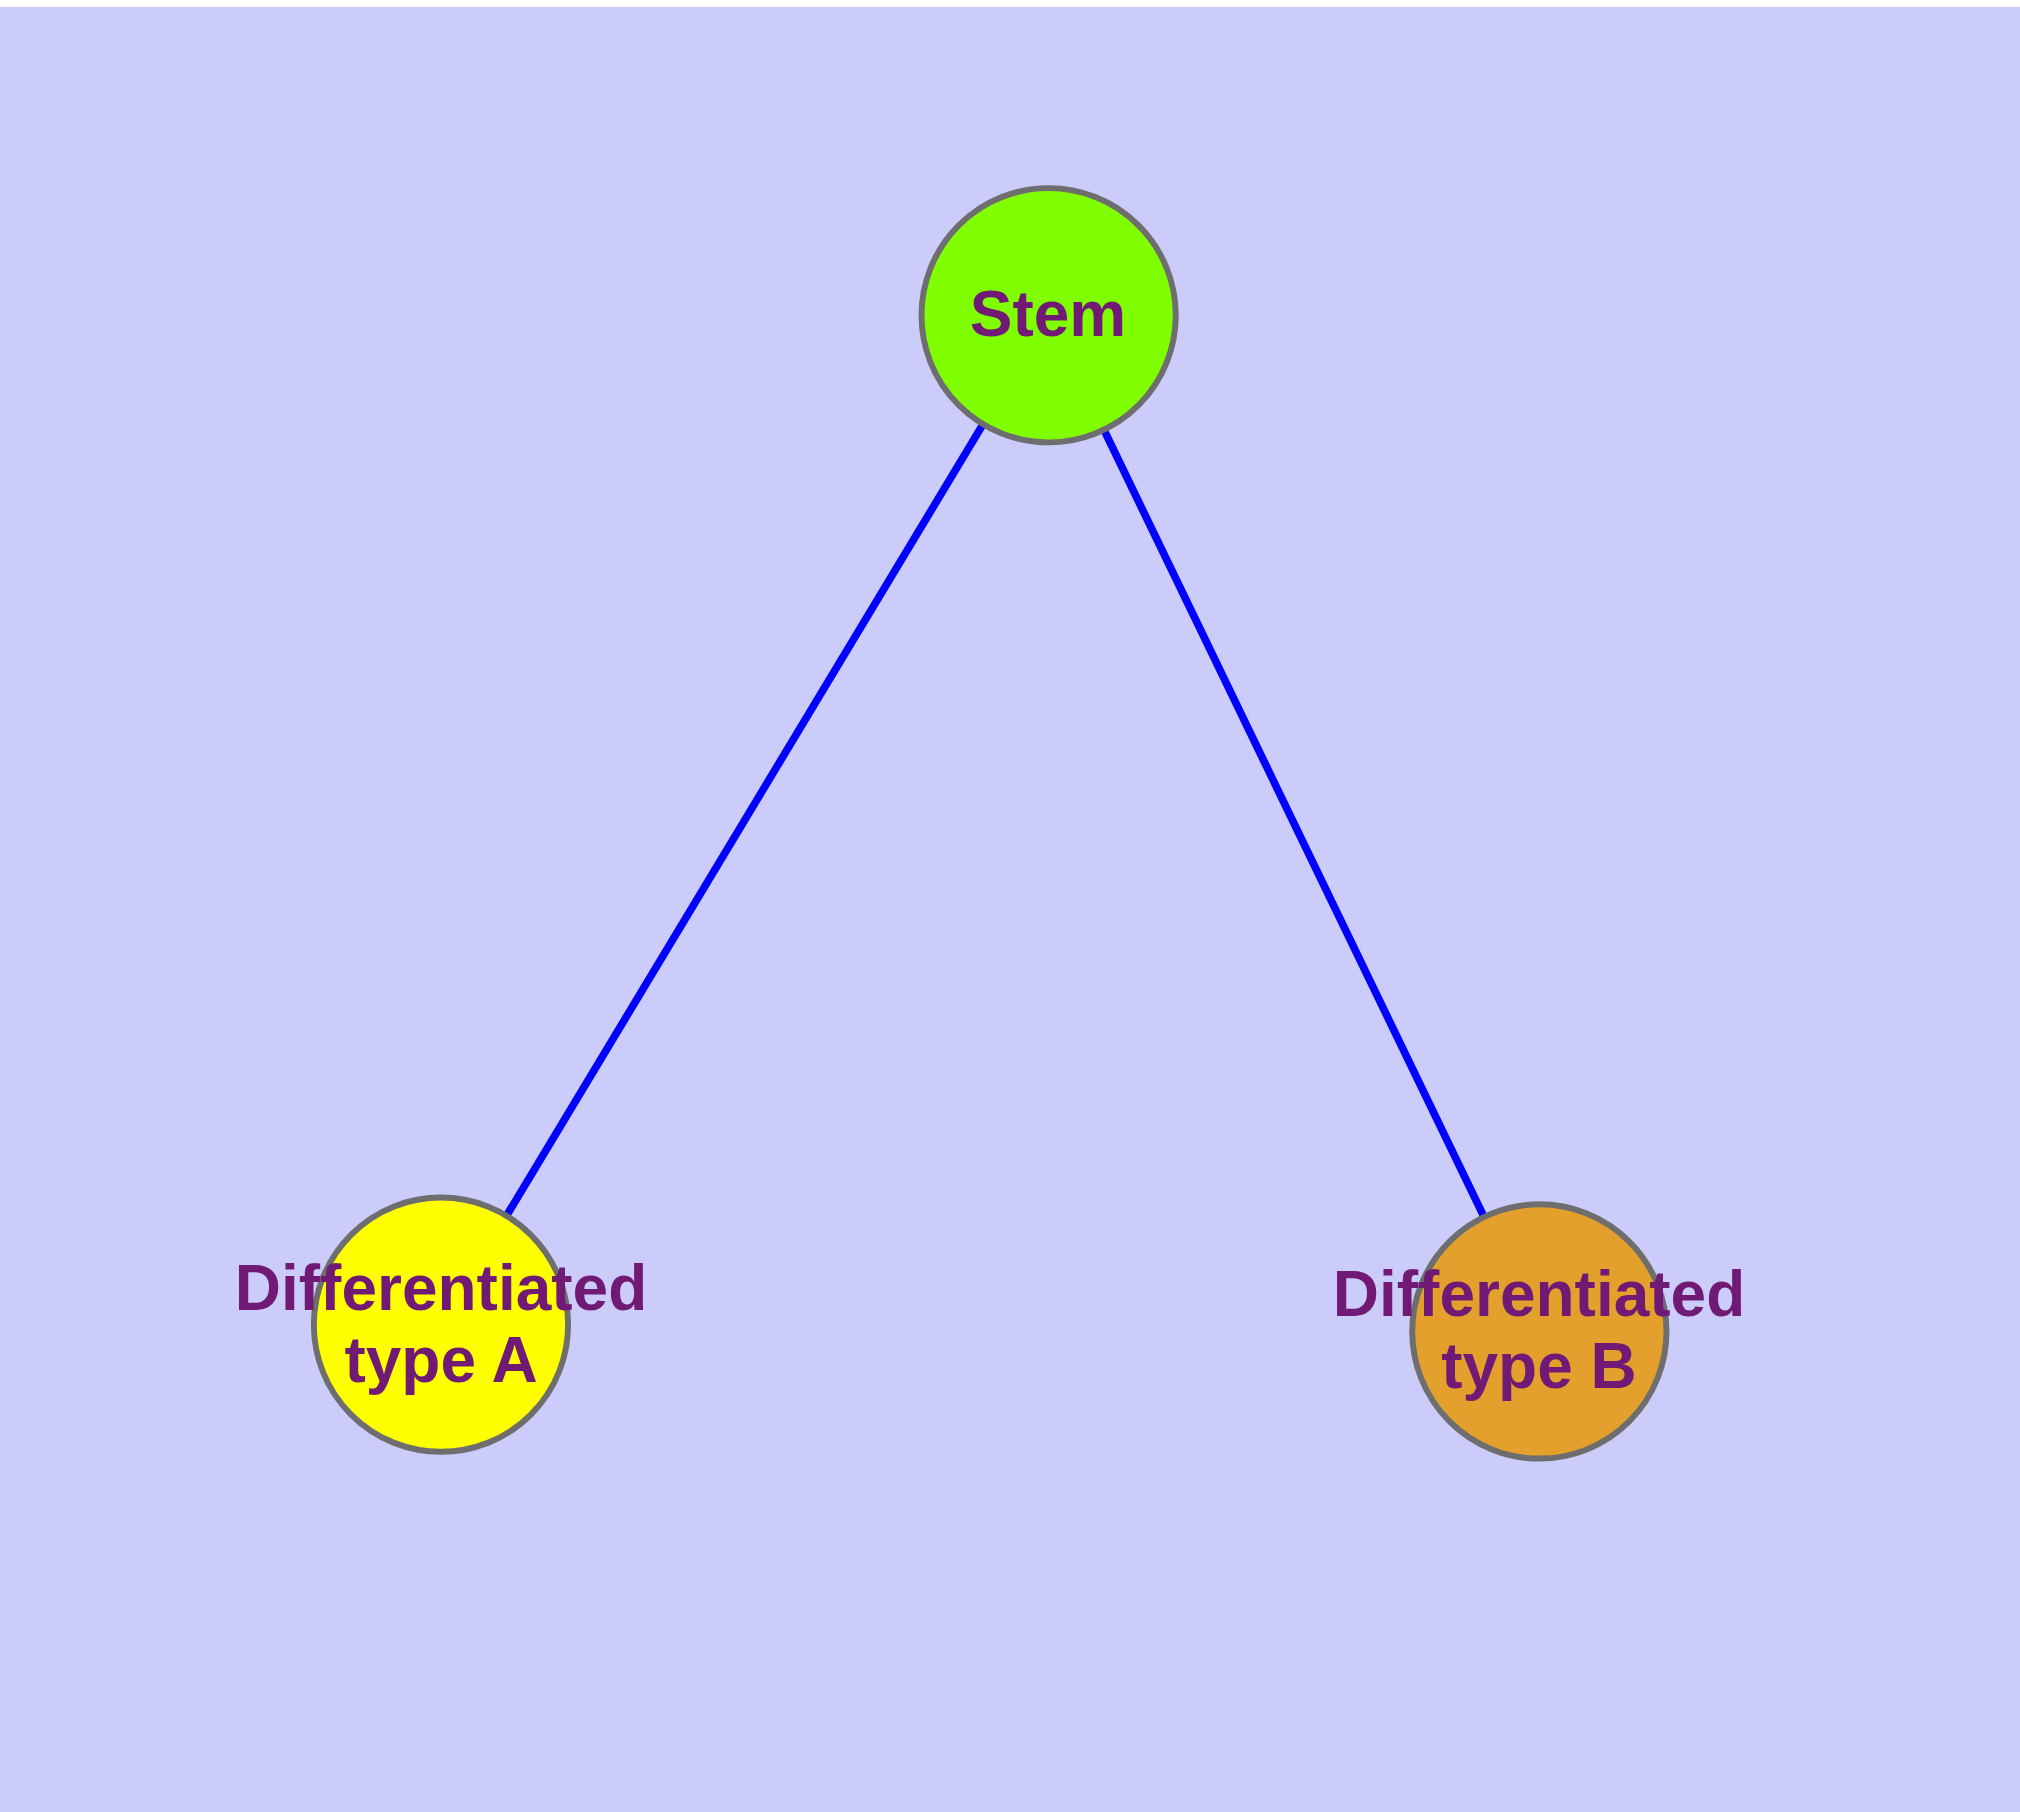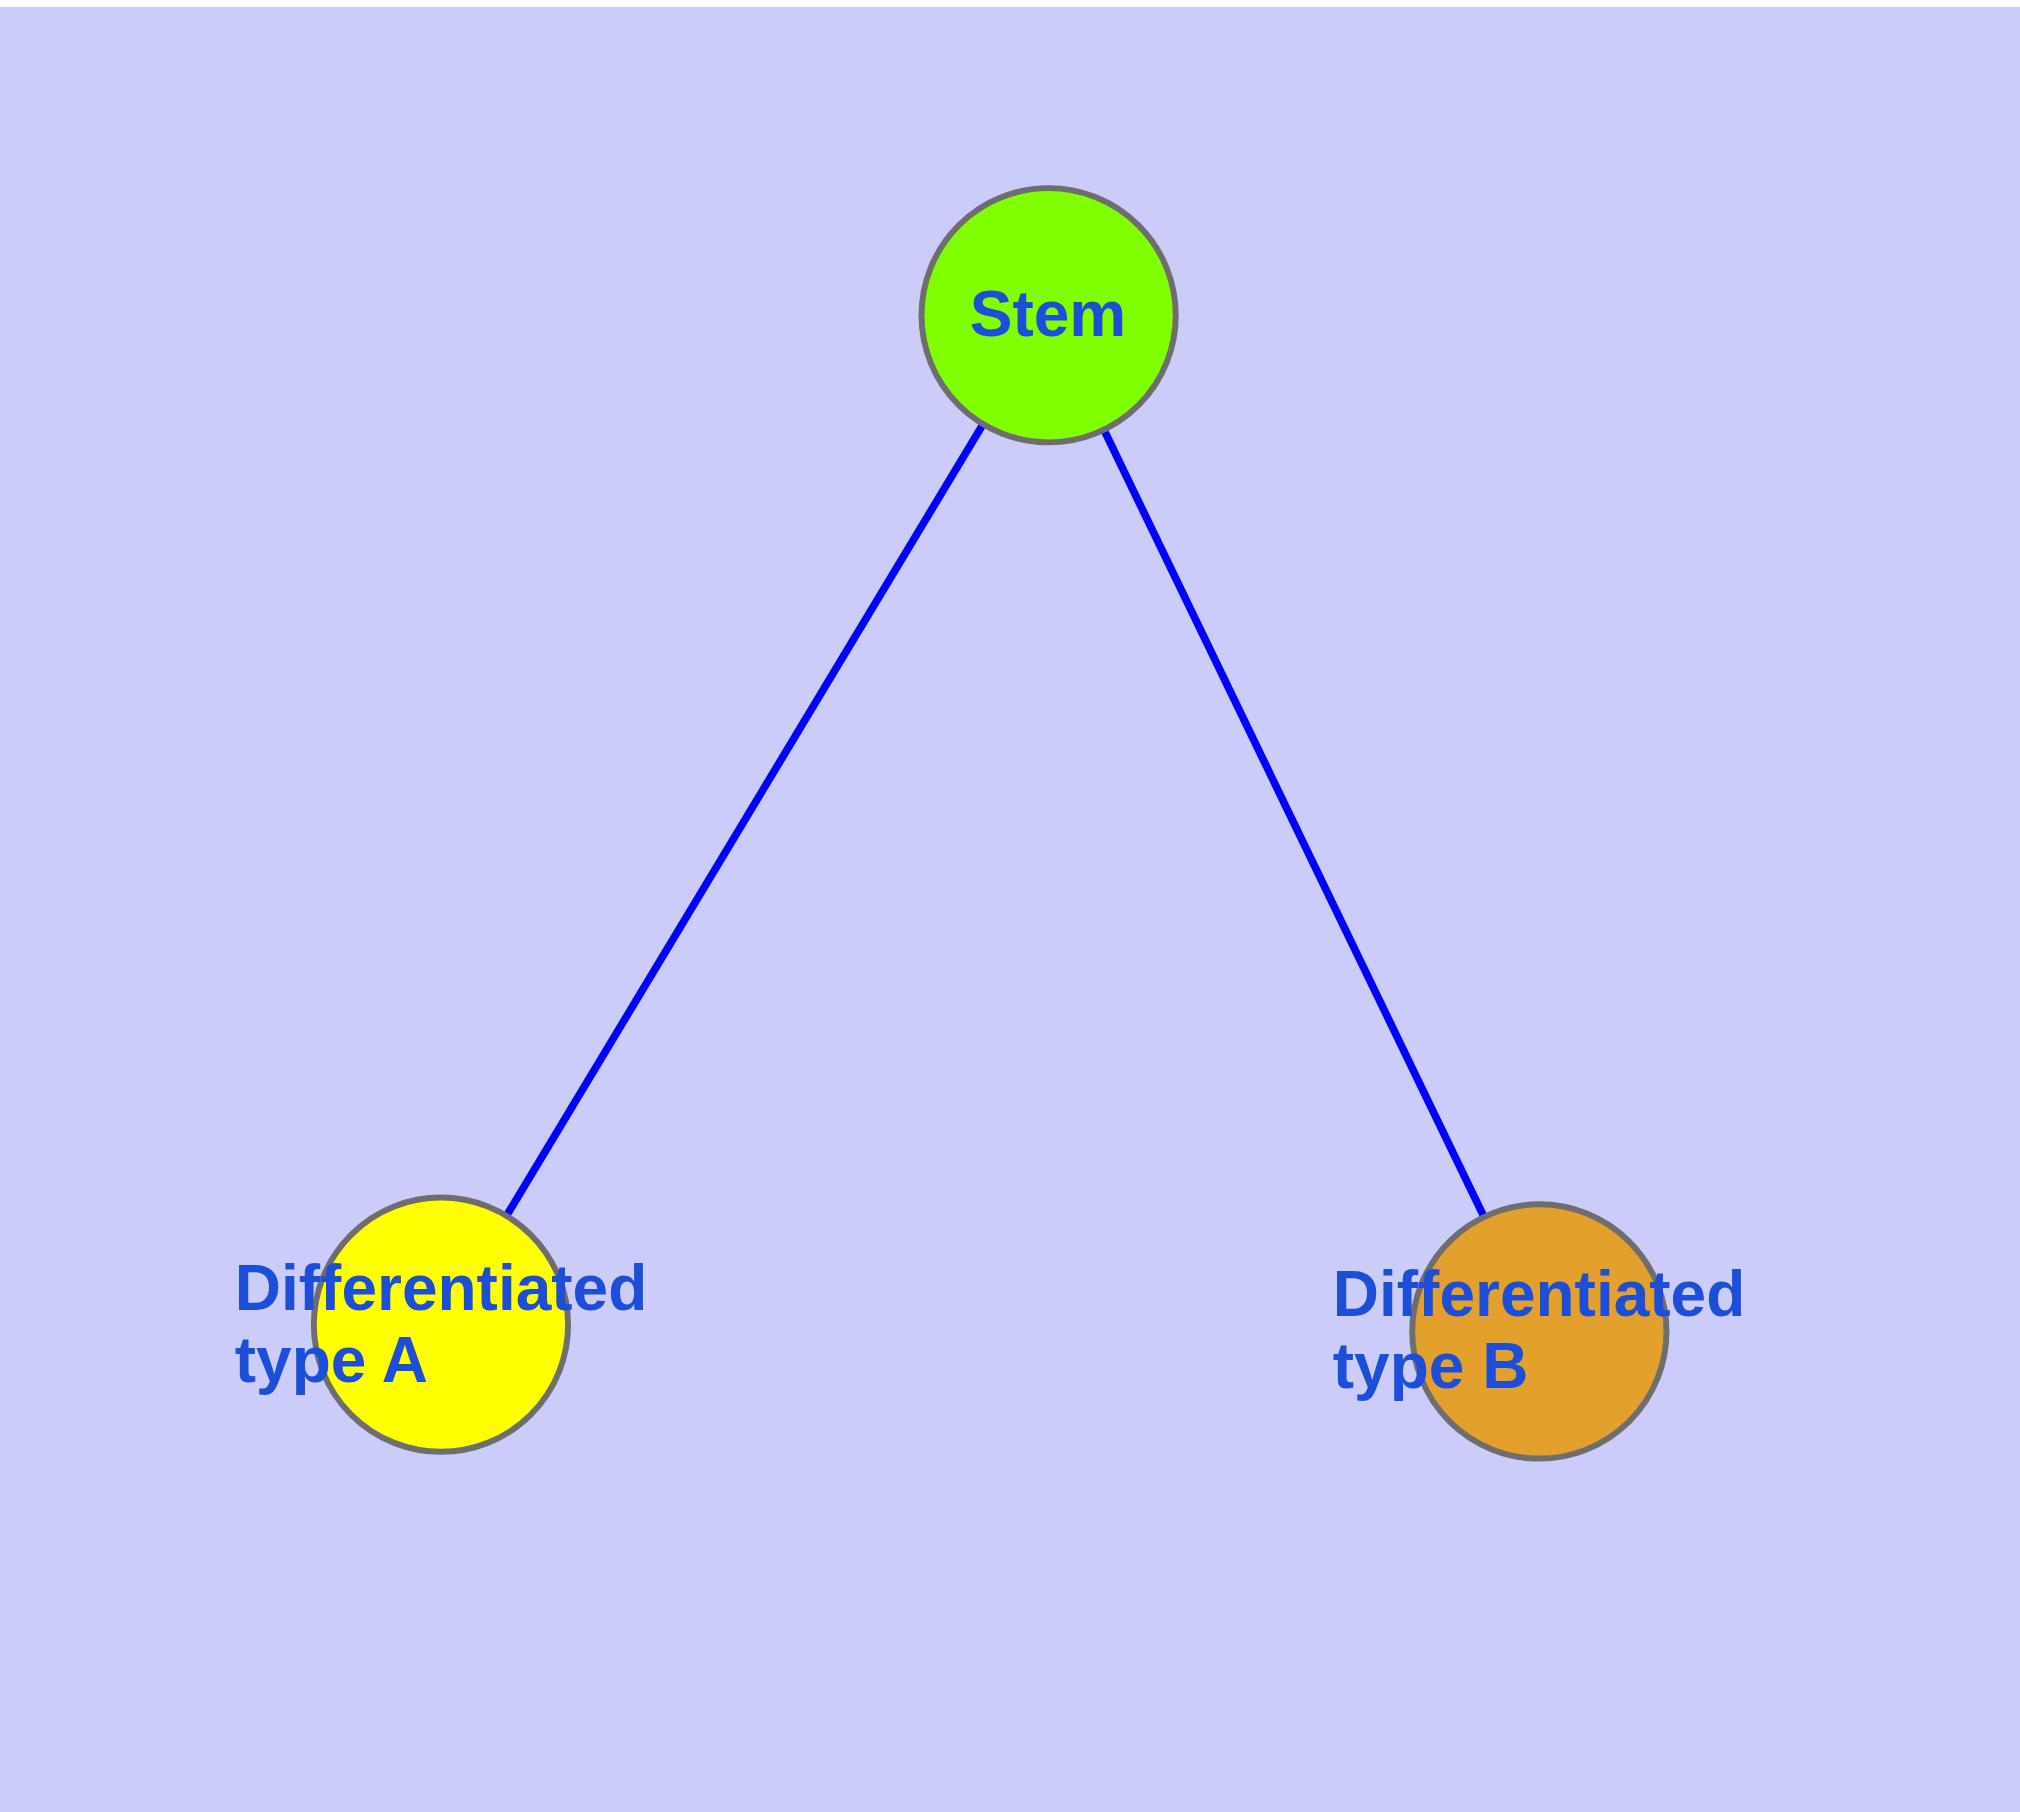--- a/index.html
+++ b/index.html
@@ -25,21 +25,22 @@
   }
   #graph-svg {
     position: absolute;
     left: 0;
     top: 0;
     width: 2021px;
     height: 1812px;
   }
   .node-label {
     position: absolute;
-    color: #1d4ed8;
+    text-align: center;
+    color: #701a75;
     font-weight: bold;
     font-family: "Liberation Sans", "DejaVu Sans", sans-serif;
     line-height: 1.12;
     white-space: pre-line;
     transform: translate(-50%, -50%);
     pointer-events: none;
   }
 </style>
 </head>
 <body>

